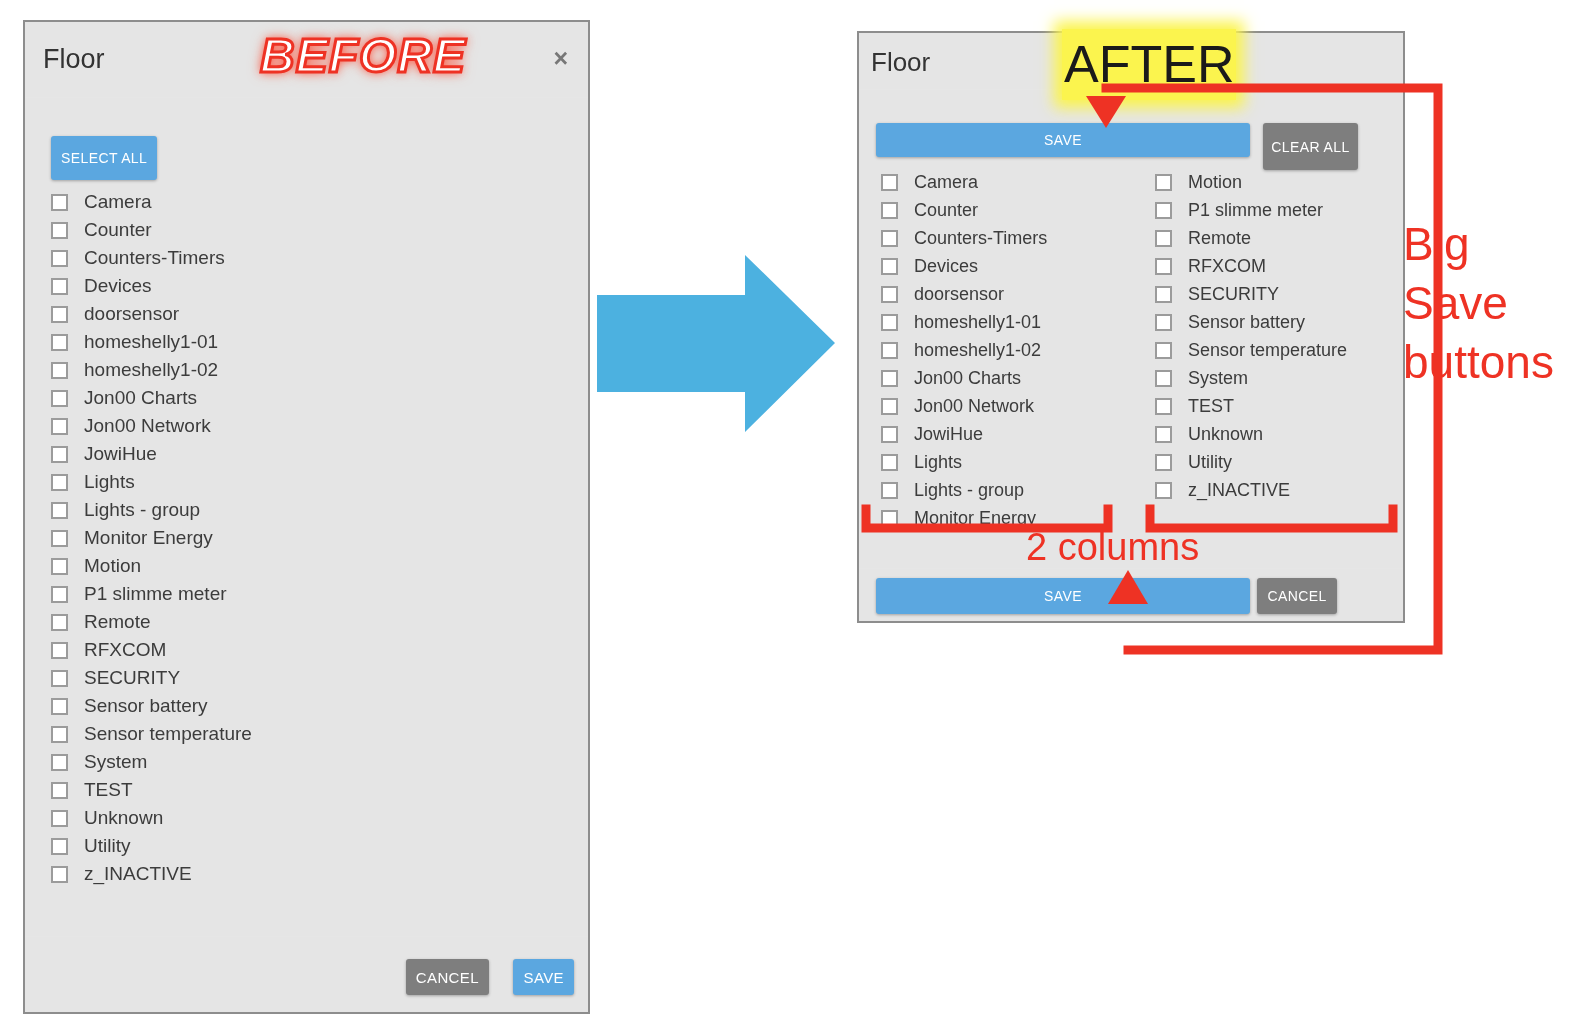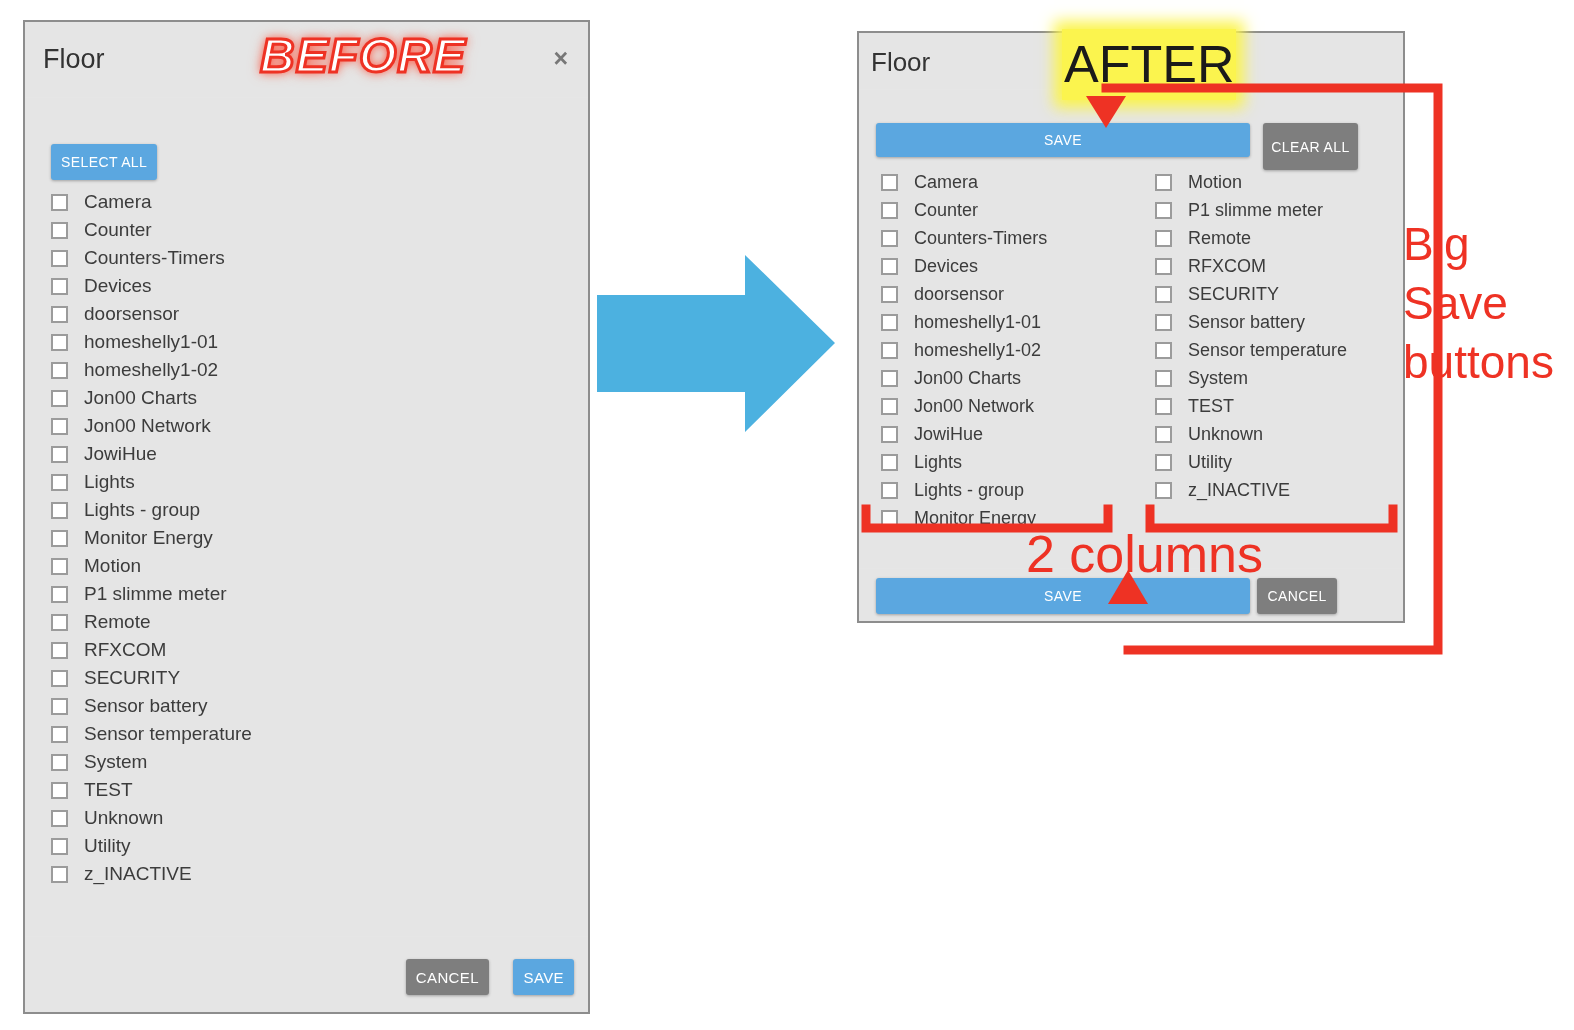--- a/index.html
+++ b/index.html
@@ -96,22 +96,22 @@
     position: absolute; left: 18px; top: 22px;
     font-size: 27px;
   }
   #before-dialog .close-icon {
     right: 20px; top: 24px; font-size: 25px;
   }
   #before-dialog .dialog-body {
     height: 838px; padding: 0;
   }
   #before-select-all {
-    position: absolute; left: 26px; top: 46px;
-    height: 36px; font-size: 14px; font-weight: 400;
+    position: absolute; left: 26px; top: 38px;
+    height: 44px; font-size: 14px; font-weight: 400;
   }
   #before-list {
     position: absolute; left: 26px; top: 90px; right: 8px;
   }
   #before-list .chk-row { height: 28px; }
   #before-list .chk-box { width: 17px; height: 17px; }
   #before-list .chk-label { font-size: 19px; margin-left: 16px; }
   #before-dialog .dialog-footer { height: 78px; }
   #before-cancel {
     position: absolute; right: 99px; top: 22px;
@@ -189,21 +189,21 @@
   #big-save-text {
     left: 1403px; top: 215px;
     color: #ee3224;
     font-size: 46px;
     line-height: 59px;
     font-weight: 400;
   }
   #two-columns-text {
     left: 1026px; top: 528px;
     color: #ee3224;
-    font-size: 52px;
+    font-size: 38px;
     line-height: 1;
   }
   #anno-svg {
     position: absolute; left: 0; top: 0;
     width: 1574px; height: 1030px;
     pointer-events: none;
   }
 </style>
 </head>
 <body>

